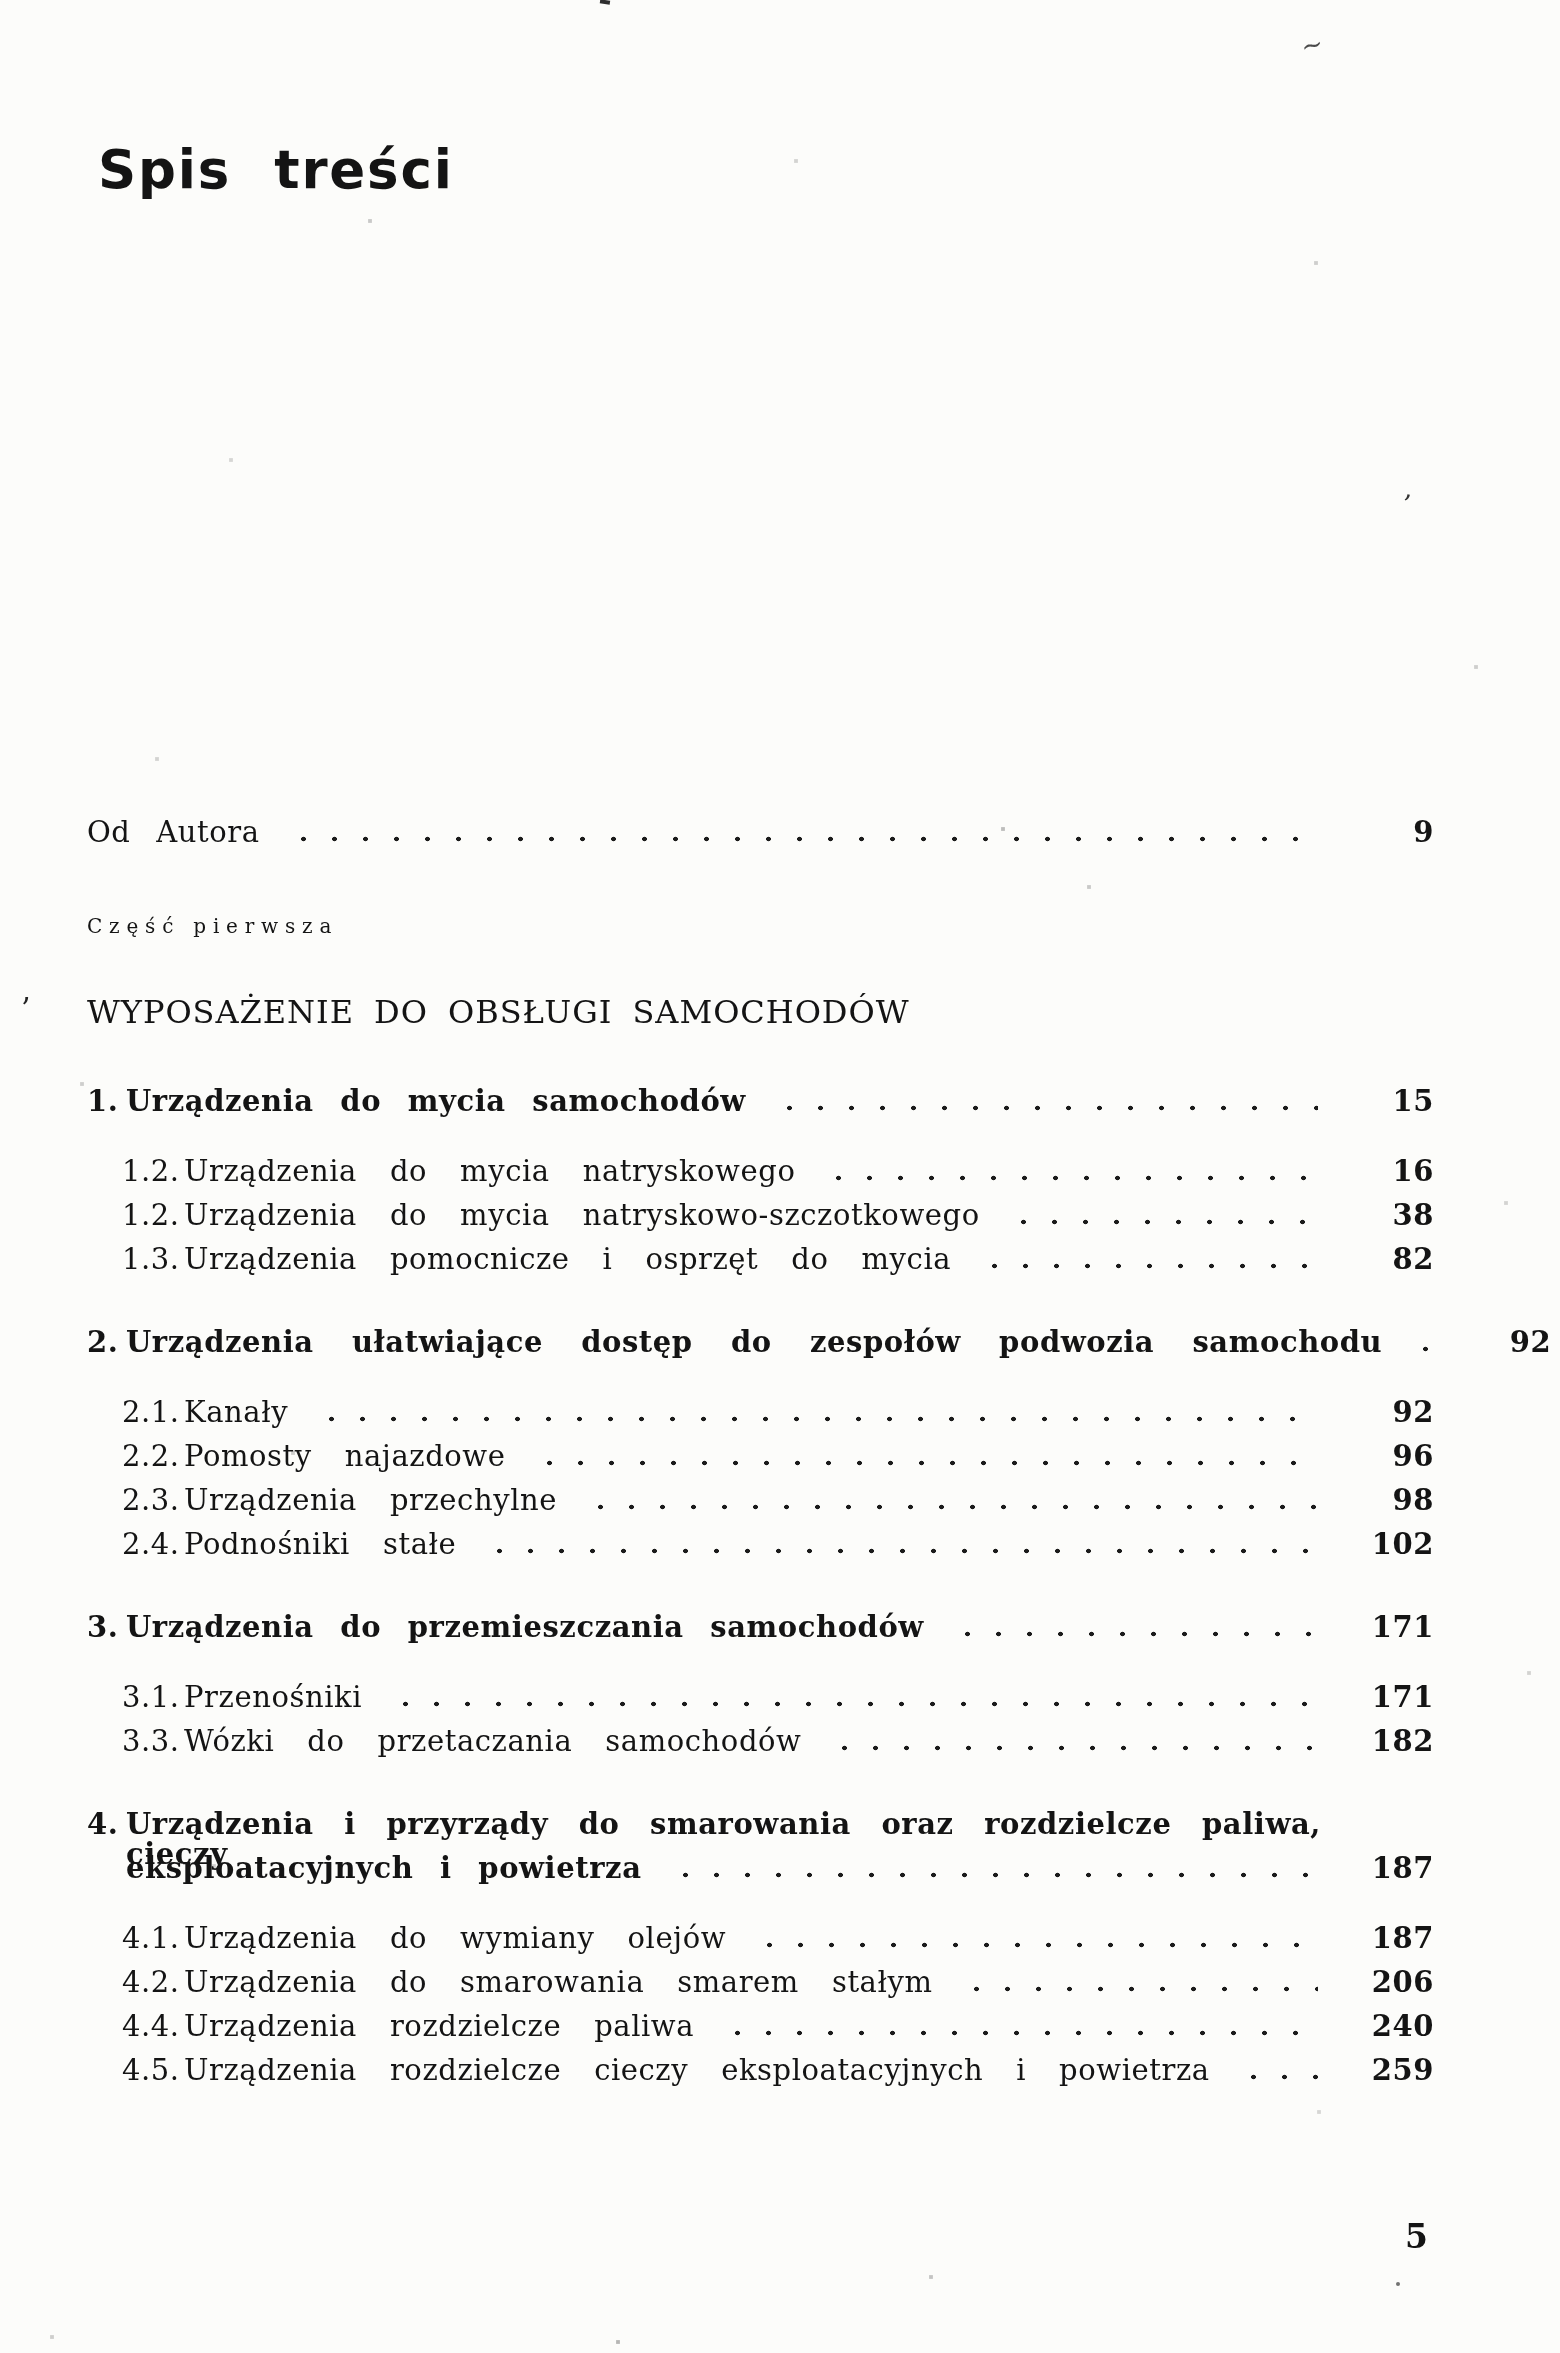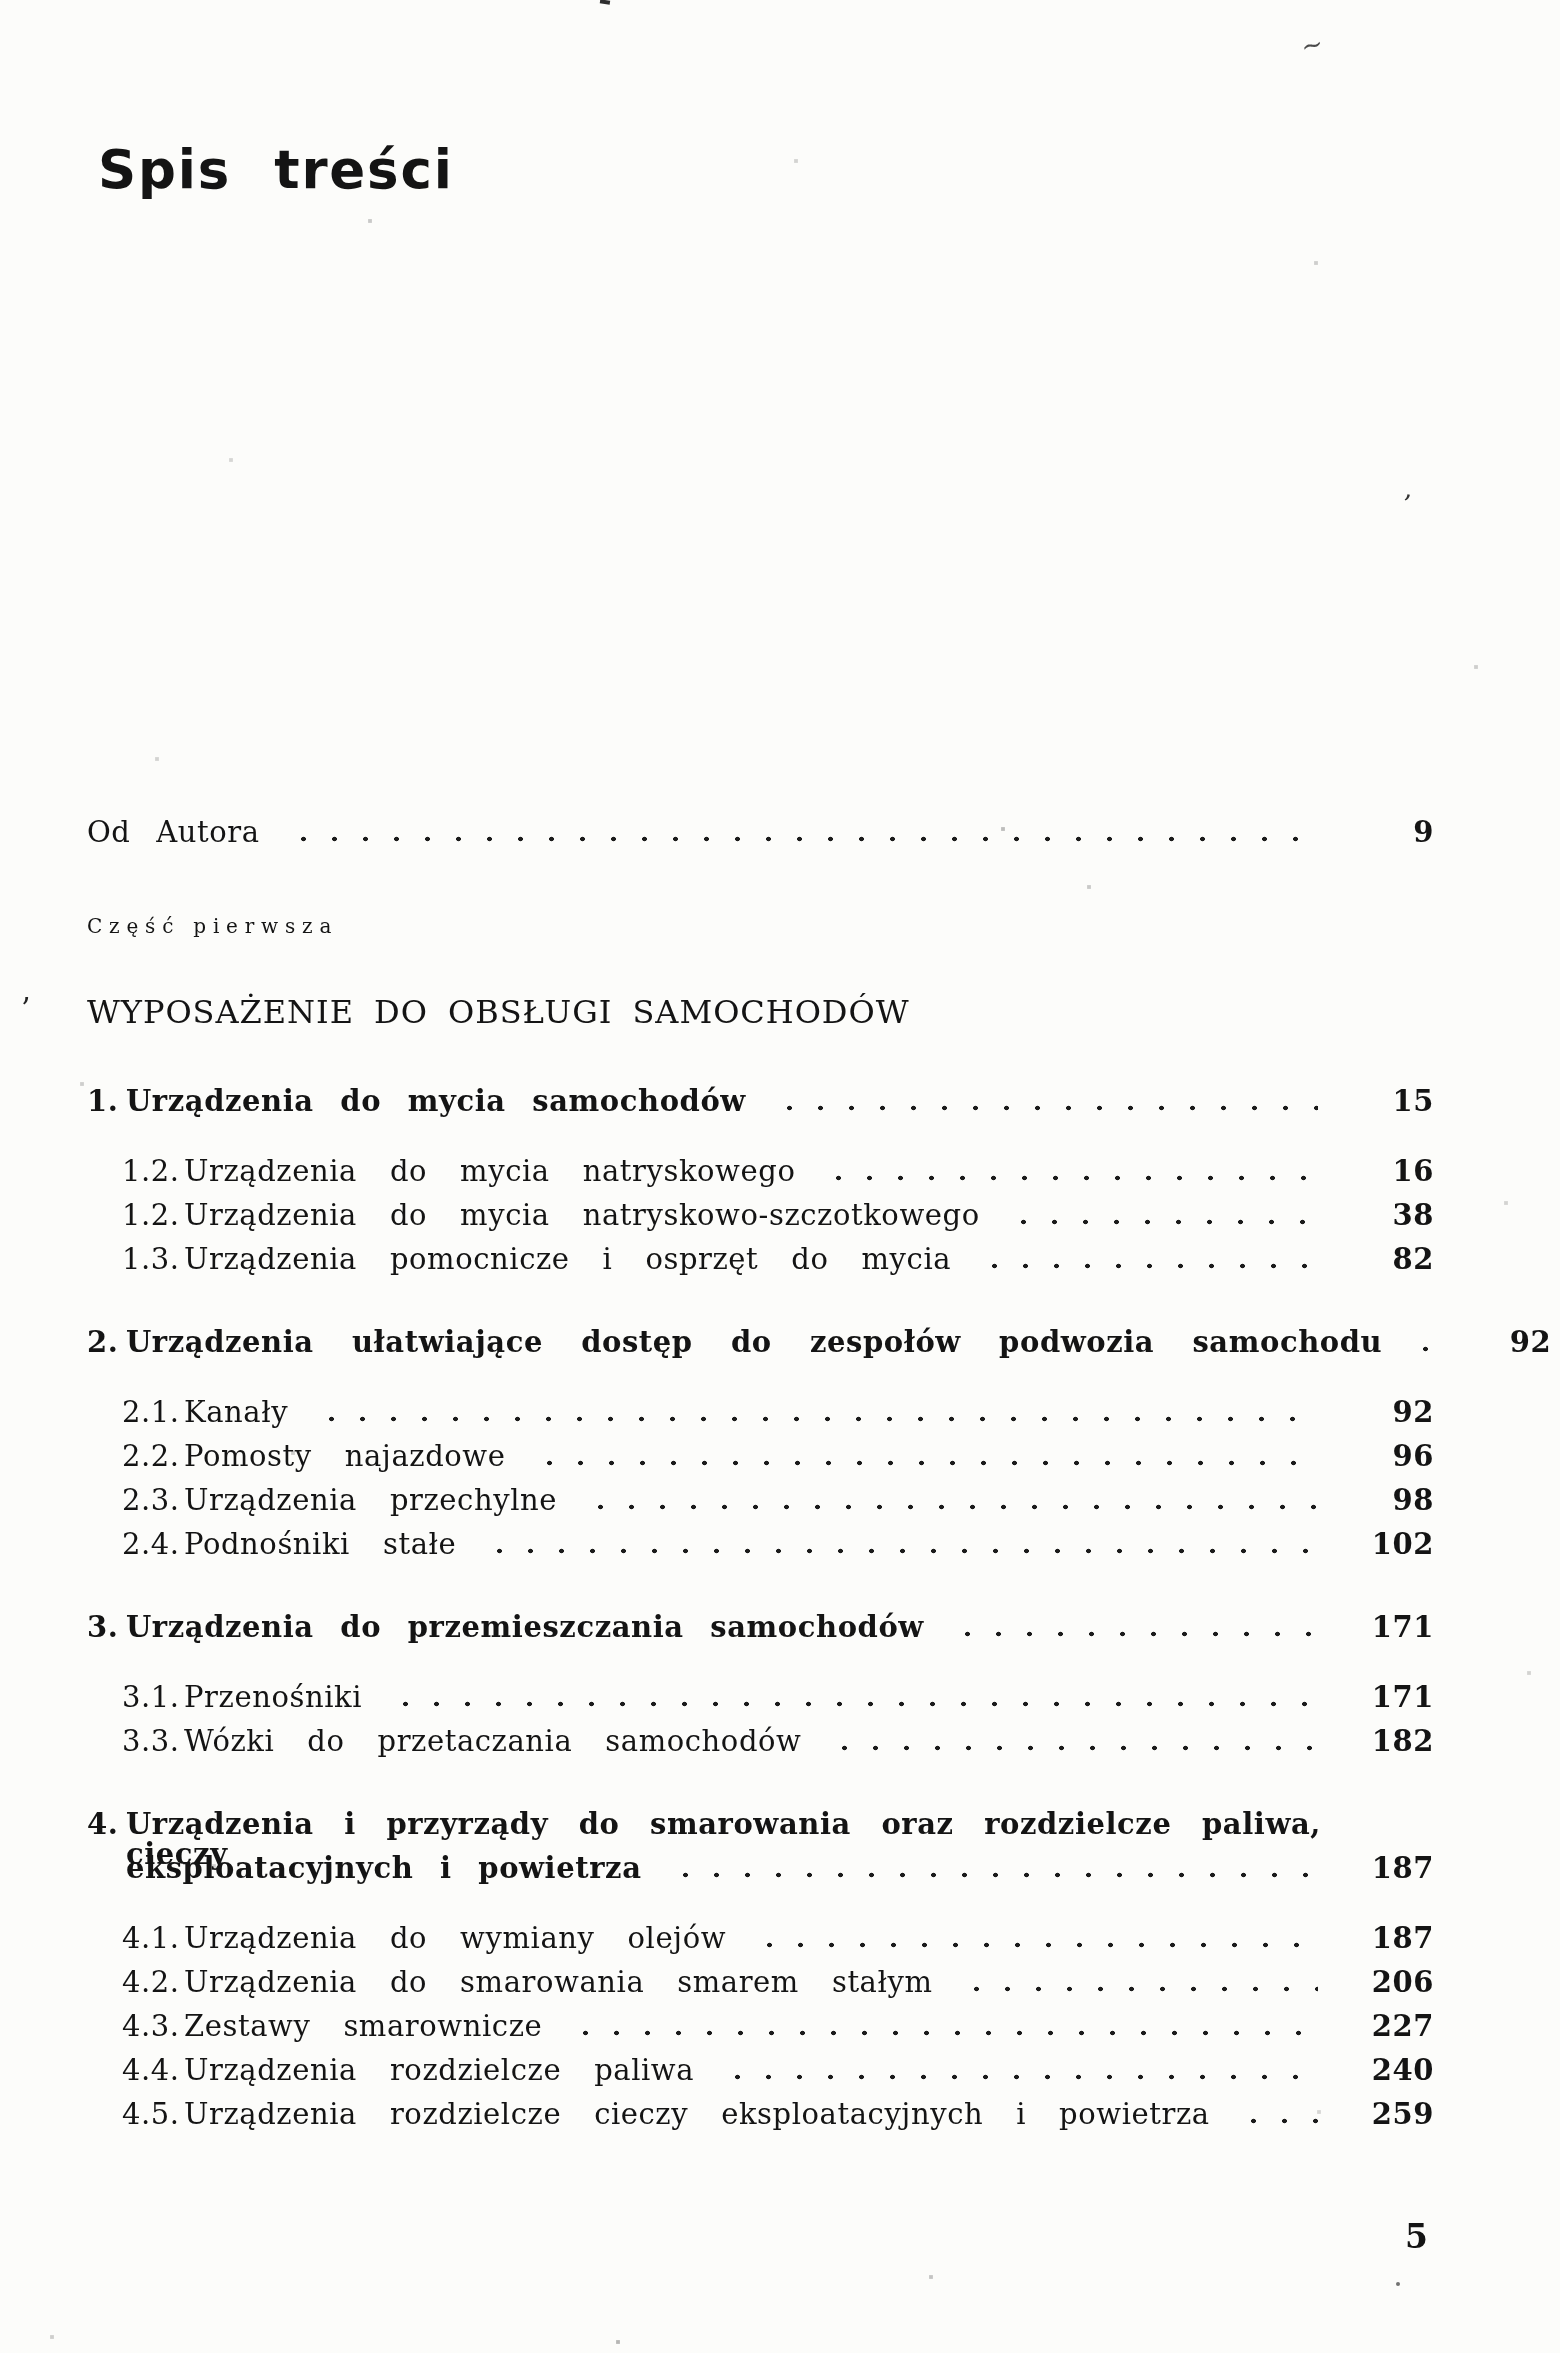--- a/index.html
+++ b/index.html
@@ -266,26 +266,20 @@
             <span class="leader"></span>
             <span class="page">187</span>
           </div>
           <div class="row item">
             <span class="inum">4.2.</span>
             <span class="ilabel">Urządzenia do smarowania smarem stałym</span>
             <span class="leader"></span>
             <span class="page">206</span>
           </div>
           <div class="row item">
-            <span class="inum">4.3.</span>
-            <span class="ilabel">Zestawy smarownicze</span>
-            <span class="leader"></span>
-            <span class="page">227</span>
-          </div>
-          <div class="row item">
             <span class="inum">4.4.</span>
             <span class="ilabel">Urządzenia rozdzielcze paliwa</span>
             <span class="leader"></span>
             <span class="page">240</span>
           </div>
           <div class="row item">
             <span class="inum">4.5.</span>
             <span class="ilabel">Urządzenia rozdzielcze cieczy eksploatacyjnych i powietrza</span>
             <span class="leader"></span>
             <span class="page">259</span>

